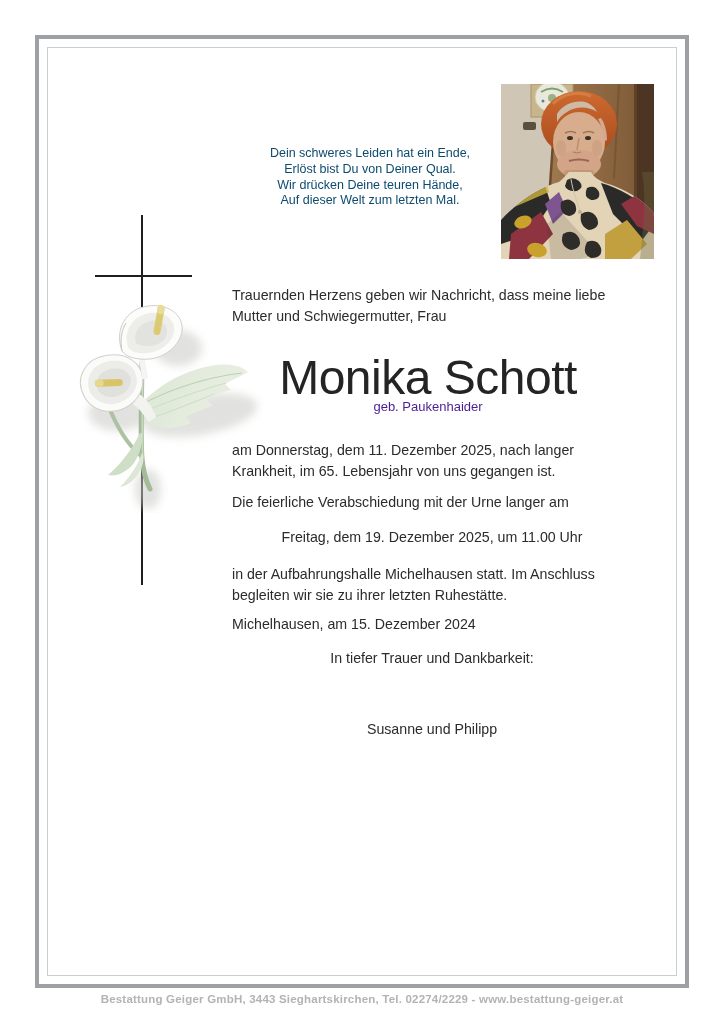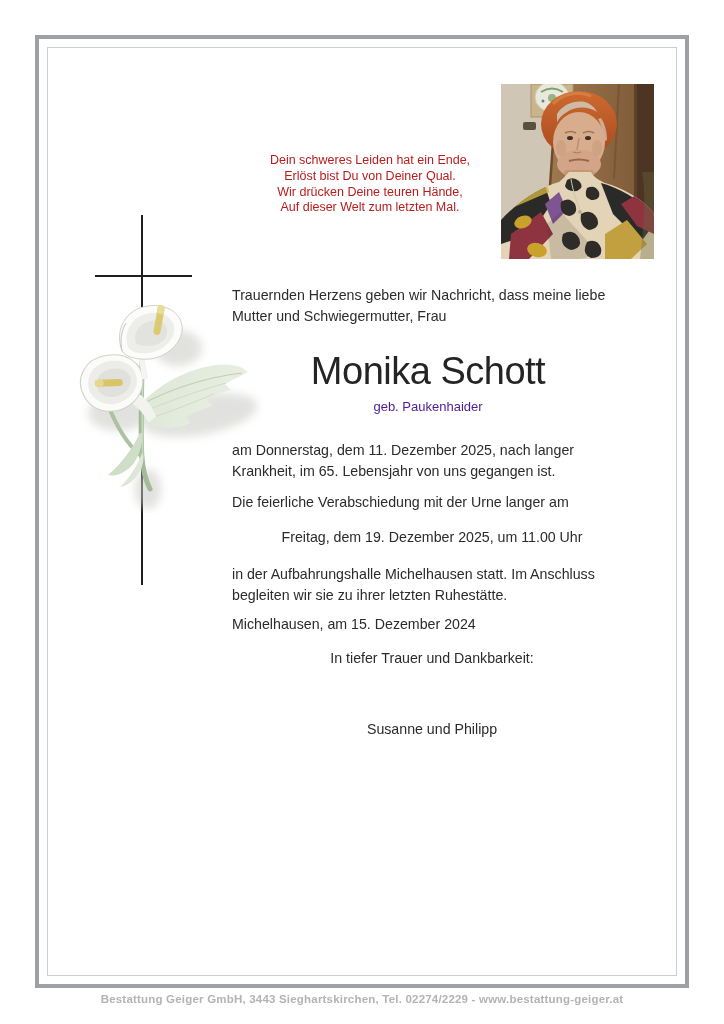--- a/index.html
+++ b/index.html
@@ -9,30 +9,30 @@
     color:#2e2e2e;overflow:hidden;
   }
   .abs{position:absolute;}
   
   .frame-outer{left:35px;top:35px;width:654px;height:953px;border:4px solid #9da1a6;box-sizing:border-box;}
   .frame-inner{left:47px;top:47px;width:630px;height:929px;border:1px solid #cbced1;box-sizing:border-box;}
   
   .photo{left:501px;top:84px;width:153px;height:175px;overflow:hidden;}
   .photo svg{display:block;}
   
-  .poem{left:250px;top:146px;width:240px;text-align:center;font-size:12.5px;line-height:15.8px;color:#b91c1c;margin-top:7px;}
+  .poem{left:250px;top:146px;width:240px;text-align:center;font-size:12.5px;line-height:15.8px;color:#0c4a6e;}
   
   .cross-v{left:141px;top:215px;width:2.2px;height:370px;background:#1f1f1f;}
   .cross-h{left:95px;top:275px;width:97px;height:2.2px;background:#1f1f1f;}
   .flowers{left:58px;top:293px;}
   
   .txt{left:232px;width:400px;font-size:14.2px;line-height:21px;color:#2b2b2b;text-align:left;}
   .centered{text-align:center;}
   .greeting{top:285px;}
-  .name{left:232px;width:392px;top:350px;text-align:center;font-size:38px;font-weight:400;letter-spacing:-0.5px;color:#242424;}
+  .name{left:232px;width:392px;top:350px;text-align:center;font-size:48px;font-weight:400;letter-spacing:-0.5px;color:#242424;}
   .maiden{left:232px;width:392px;top:399px;text-align:center;font-size:13px;color:#4c1d95;}
   .p-death{top:440px;}
   .p-farewell{top:492px;}
   .p-datetime{top:527px;}
   .p-hall{top:564px;}
   .p-city{top:614px;}
   .p-mourning{top:648px;}
   .p-names{top:719px;}
   .footer{left:0;top:993px;width:724px;text-align:center;font-size:11.5px;color:#b3b3b3;letter-spacing:0.2px;font-weight:bold;}
 </style>

